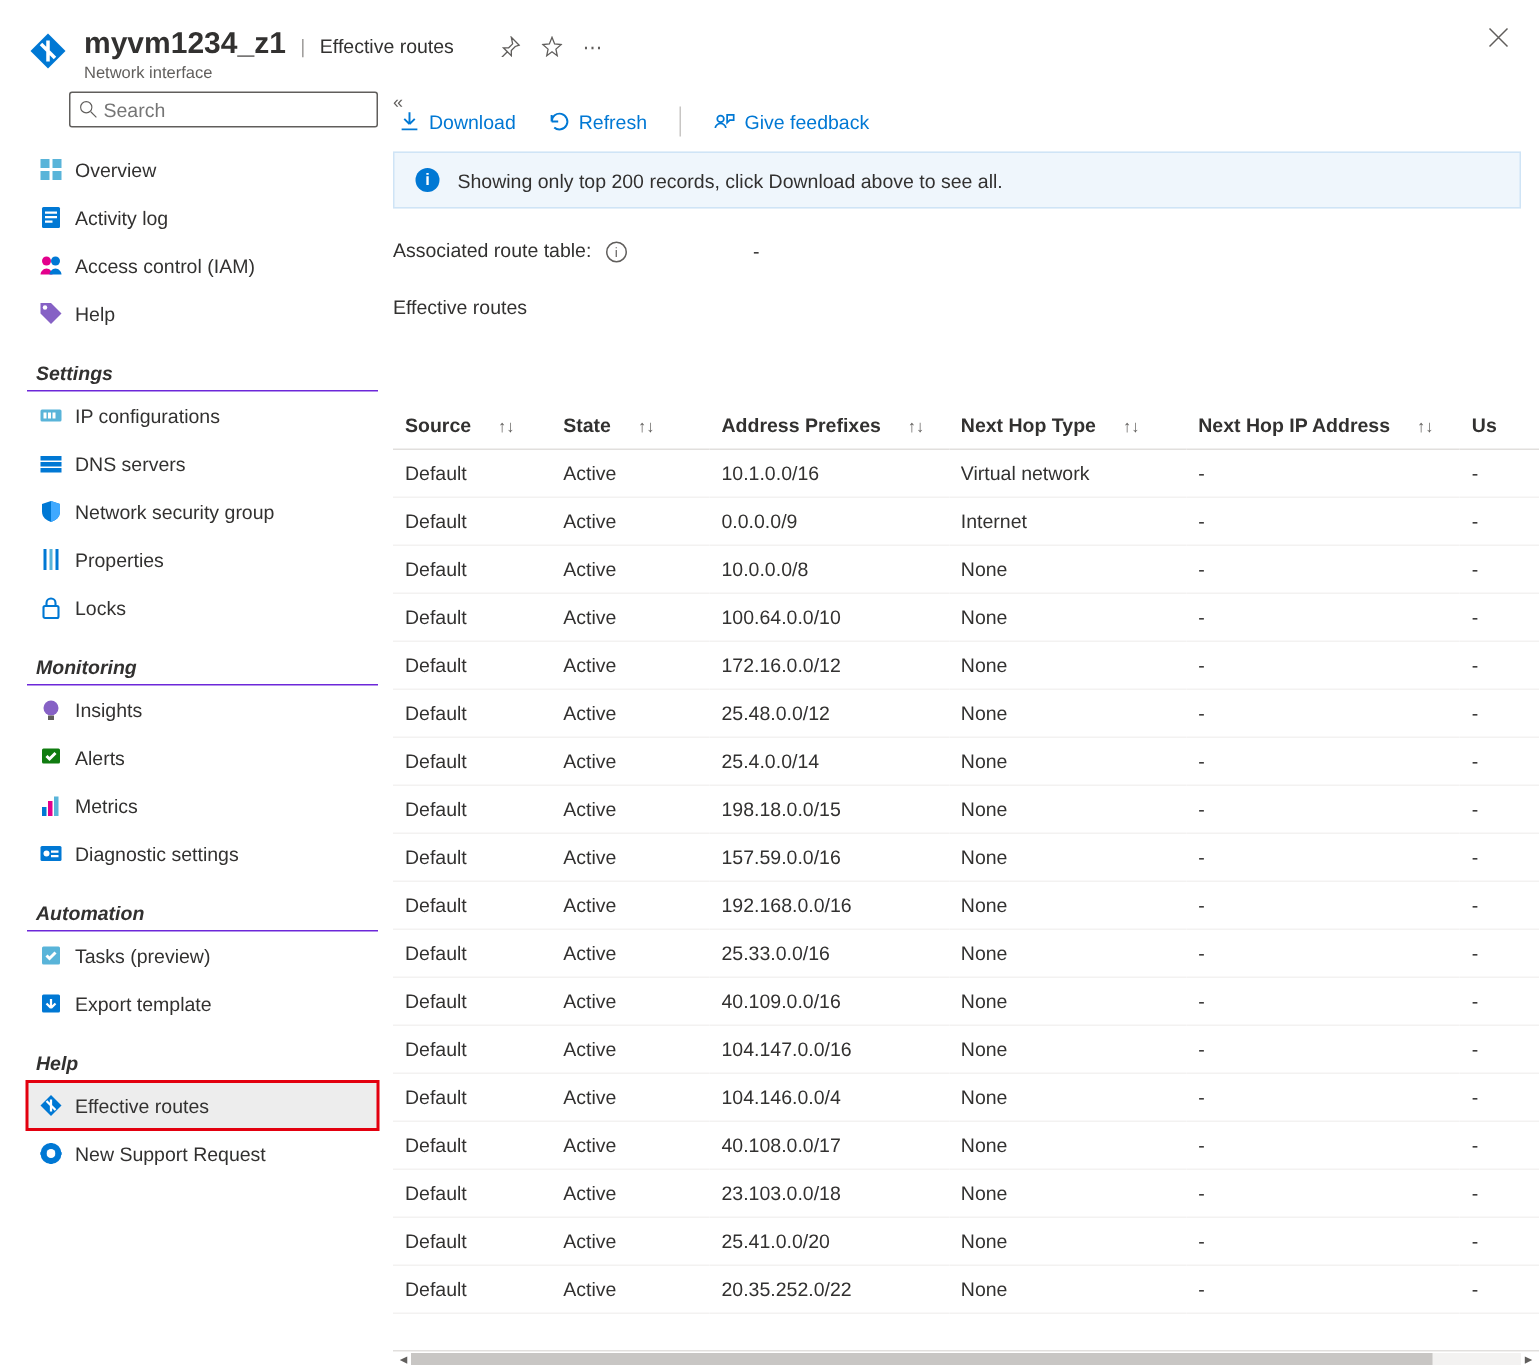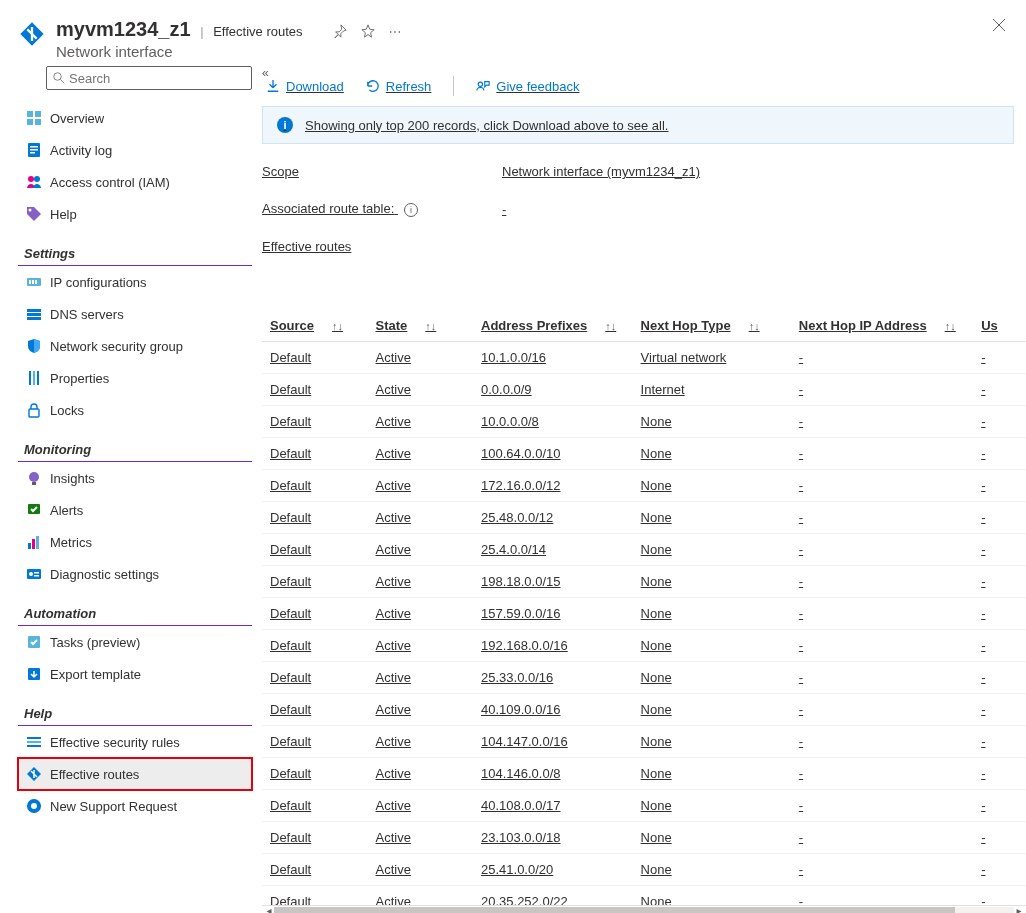--- a/index.html
+++ b/index.html
@@ -35,21 +35,21 @@
   .header-titles .sep {
     font-weight: 300;
     color: #a19f9d;
     margin: 0 6px;
   }
   .header-titles .blade-name {
     font-weight: 400;
     color: #323130;
   }
   .header-sub {
-    font-size: 15px;
+    font-size: 11px;
     color: #605e5c;
     margin-top: 2px;
   }
   .header-actions {
     display: flex;
     gap: 14px;
     margin-left: 30px;
     margin-top: 6px;
     color: #605e5c;
   }
@@ -128,21 +128,20 @@
     margin-top: 6px;
     font-style: italic;
   }
 
   
   .main {
     flex: 1;
     display: flex;
     flex-direction: column;
     overflow: hidden;
-    text-decoration: underline;
   }
   .toolbar {
     display: flex;
     align-items: center;
     height: 40px;
     gap: 22px;
     padding: 0 4px;
     color: #0078d4;
     font-size: 13px;
   }
@@ -426,30 +425,20 @@
         <div class="nav-item ">
       <span class="nav-icon">
             <svg viewBox="0 0 16 16" width="16" height="16">
               <rect x="2" y="2" width="12" height="12" rx="1" fill="#0078d4"></rect>
               <path d="M8 5v6m0 0l-3-3m3 3l3-3" stroke="#fff" stroke-width="1.5" fill="none"></path>
             </svg>
           </span>
       <span>Export template</span>
     </div>
         <div class="nav-group-label">Help</div>
-        <div class="nav-item ">
-      <span class="nav-icon">
-            <svg viewBox="0 0 16 16" width="16" height="16">
-              <rect x="1" y="7" width="14" height="2" fill="#59b4d9"></rect>
-              <rect x="1" y="3" width="14" height="2" fill="#0078d4"></rect>
-              <rect x="1" y="11" width="14" height="2" fill="#0078d4"></rect>
-            </svg>
-          </span>
-      <span>Effective security rules</span>
-    </div>
         <div class="nav-item selected highlighted">
       <span class="nav-icon">
             <svg viewBox="0 0 16 16" width="16" height="16">
               <polygon points="8,1 15,8 8,15 1,8" fill="#0078d4"></polygon>
               <path d="M8 4v8M8 8l-3-3M8 8l3 3" stroke="#fff" stroke-width="1.5" fill="none"></path>
             </svg>
           </span>
       <span>Effective routes</span>
     </div>
         <div class="nav-item ">
@@ -488,24 +477,20 @@
           </svg>
         <span>Give feedback</span>
       </div>
     </div>
 
     <div class="info-banner">
       <span class="info-icon">i</span>
       <span>Showing only top 200 records, click Download above to see all.</span>
     </div>
 
-    <div class="scope-row">
-      <span class="label">Scope</span>
-      <span>Network interface (myvm1234_z1)</span>
-    </div>
 
     <div class="art-row">
       <span class="label">
         <span>Associated route table:</span>
         <span class="help-icon">i</span>
       </span>
       <span>-</span>
     </div>
 
     <div class="section-title">Effective routes</div>
@@ -623,21 +608,21 @@
      <td>Default</td>
      <td>Active</td>
      <td>104.147.0.0/16</td>
      <td>None</td>
      <td>-</td>
      <td>-</td>
    </tr>
             <tr>
      <td>Default</td>
      <td>Active</td>
-     <td>104.146.0.0/8</td>
+     <td>104.146.0.0/4</td>
      <td>None</td>
      <td>-</td>
      <td>-</td>
    </tr>
             <tr>
      <td>Default</td>
      <td>Active</td>
      <td>40.108.0.0/17</td>
      <td>None</td>
      <td>-</td>

